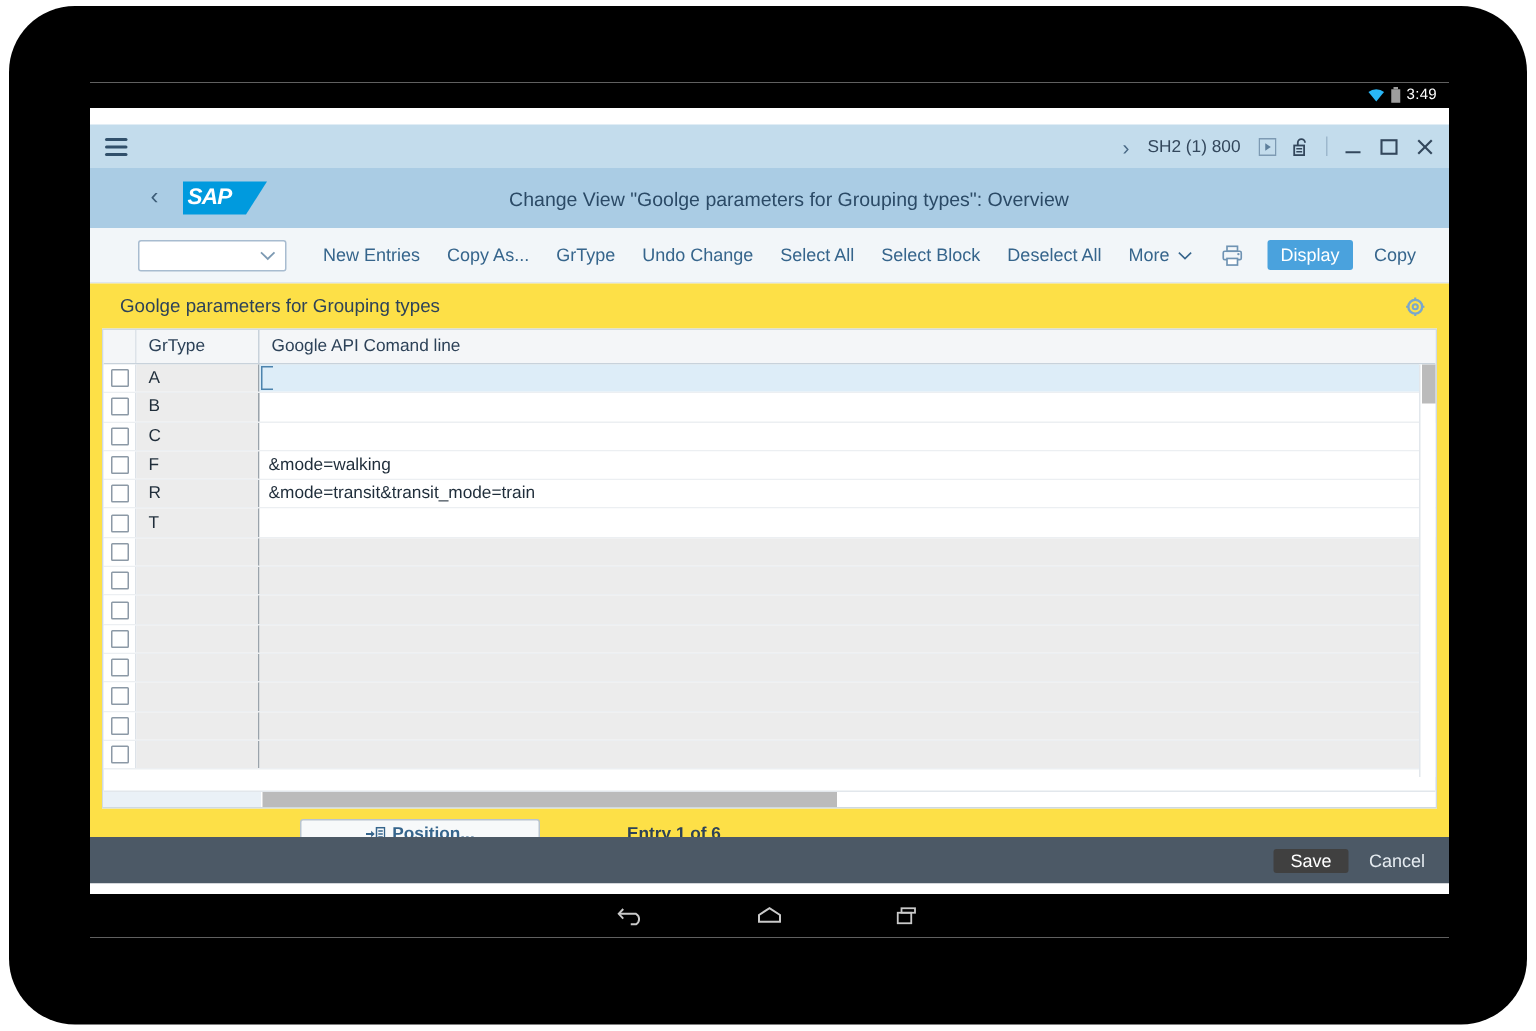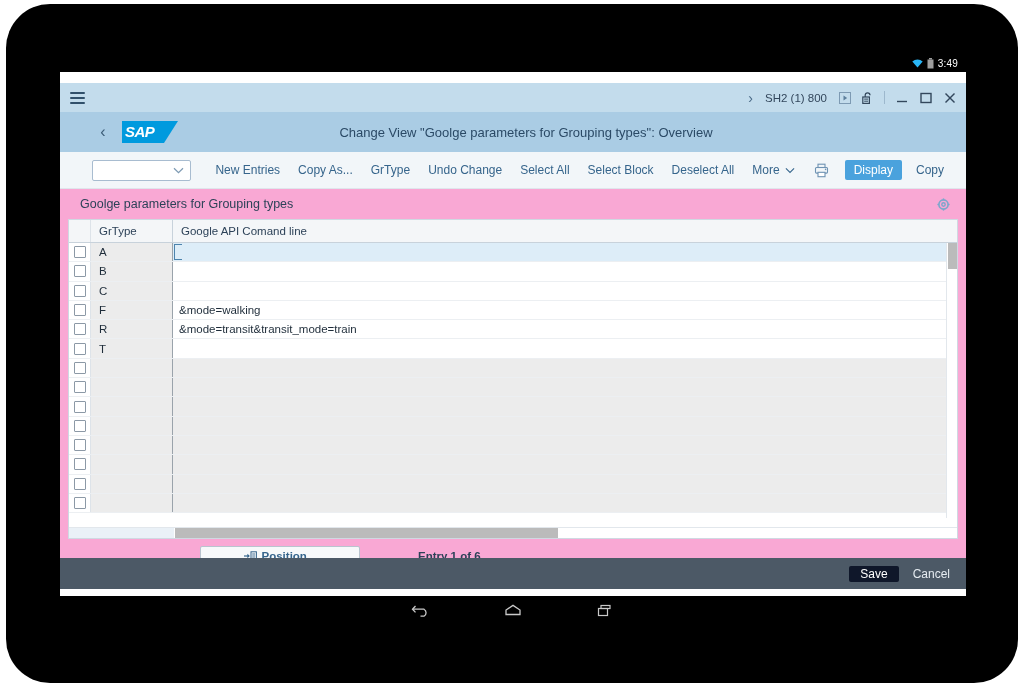--- a/index.html
+++ b/index.html
@@ -171,21 +171,21 @@
     margin: 0 4px 0 6px;
     cursor: pointer;
   }
   #exit-btn { color: #36658c; font-size: 12px; padding: 0 8px 0 10px; cursor: pointer; }
 
   
   #content {
     position: absolute;
     left: 0; top: 134px;
     width: 906px; height: 382px;
-    background: #f9a8d4;
+    background: #fde047;
     box-sizing: border-box;
     padding-left: 26px;
   }
   #section-header {
     position: absolute;
     left: 0; top: 0;
     width: 906px; height: 30px;
     display: flex; align-items: center;
     box-sizing: border-box;
     padding: 0 16px 0 20px;
@@ -323,21 +323,21 @@
   #footer-bar {
     position: absolute;
     left: 0; top: 503px;
     width: 906px; height: 31px;
     background: #4c5966;
     display: flex; align-items: center; justify-content: flex-end;
     box-sizing: border-box;
     padding-right: 10px;
   }
   #save-btn {
-    background: #0f172a;
+    background: #404040;
     color: #ffffff;
     font-size: 12px;
     padding: 1px 11px;
     border-radius: 2px;
     cursor: pointer;
     margin-right: 8px;
   }
   #cancel-btn {
     color: #e6ecf1;
     font-size: 12px;

